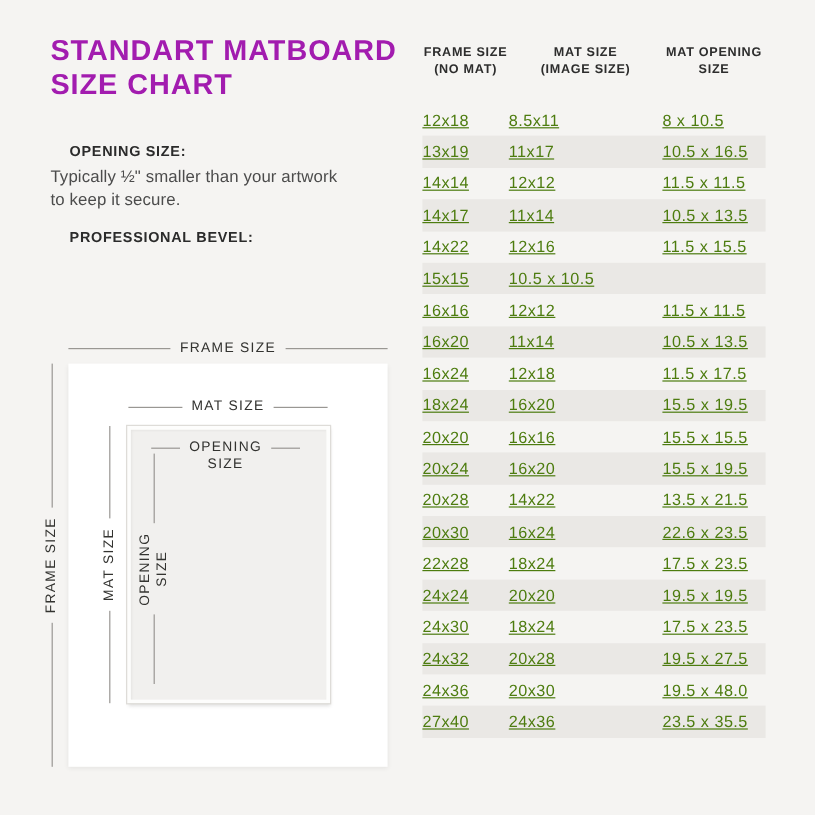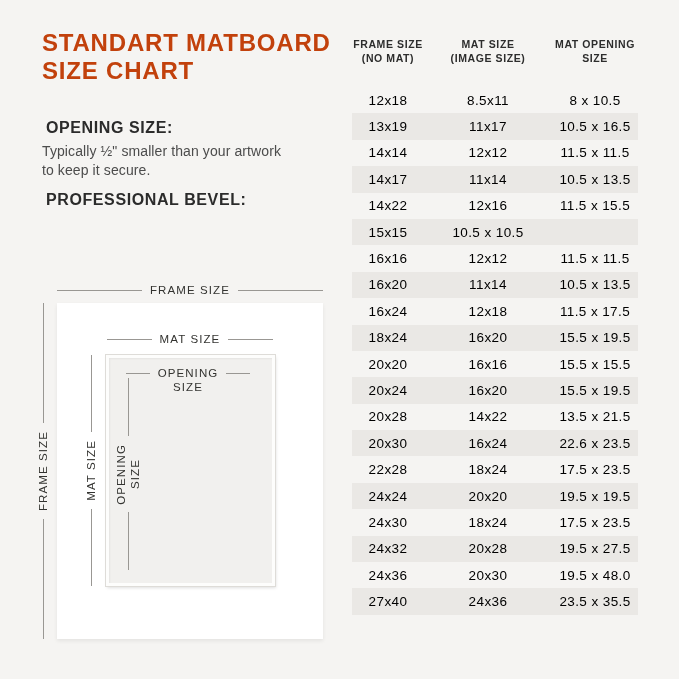--- a/index.html
+++ b/index.html
@@ -9,26 +9,26 @@
     font-family:"Liberation Sans", sans-serif;
     color:#3d3d3d;
     -webkit-font-smoothing:antialiased;
   }
   .abs { position:absolute; }
 
   
   .title {
     left:42px; top:29px;
     font-size:24px; line-height:28px; font-weight:700;
-    letter-spacing:0.8px; color:#c2410c; white-space:pre-line;
+    letter-spacing:0.8px; color:#a21caf; white-space:pre-line;
   }
   .section { left:42px; width:320px; }
   .section .sec-heading {
-    font-size:16px; font-weight:700; letter-spacing:0.6px;
-    color:#2b2b2b; margin:0 0 5px 4px;
+    font-size:12px; font-weight:700; letter-spacing:0.6px;
+    color:#2b2b2b; margin:0 0 5px 16px;
   }
   .section .sec-body {
     font-size:14px; line-height:18.5px; color:#4c4c4c;
     margin:0; white-space:pre-line; letter-spacing:0.1px;
   }
   #section-1 { top:119px; }
   #section-2 { top:191px; }
 
   
   .frame-rect {
@@ -72,21 +72,21 @@
     text-align:center; font-size:10.5px; font-weight:700;
     letter-spacing:0.6px; line-height:14px; color:#2d2d2d;
   }
   .tbody { margin-top:22px; }
   .trow {
     display:grid; grid-template-columns:72px 128px 86px;
     height:26.4px; align-items:center;
   }
   .trow.alt { background:#eae8e5; }
   .tcell {
-    text-align:center; font-size:13.5px; letter-spacing:0.4px; color:#000000;
+    text-align:left; font-size:13.5px; letter-spacing:0.4px; color:#4d7c0f;text-decoration:underline;
   }
 </style>
 </head>
 <body>
 
 <div class="abs title">STANDART MATBOARD
 SIZE CHART</div>
 
 <div class="abs section" id="section-1">
   <h2 class="sec-heading">OPENING SIZE:</h2>

